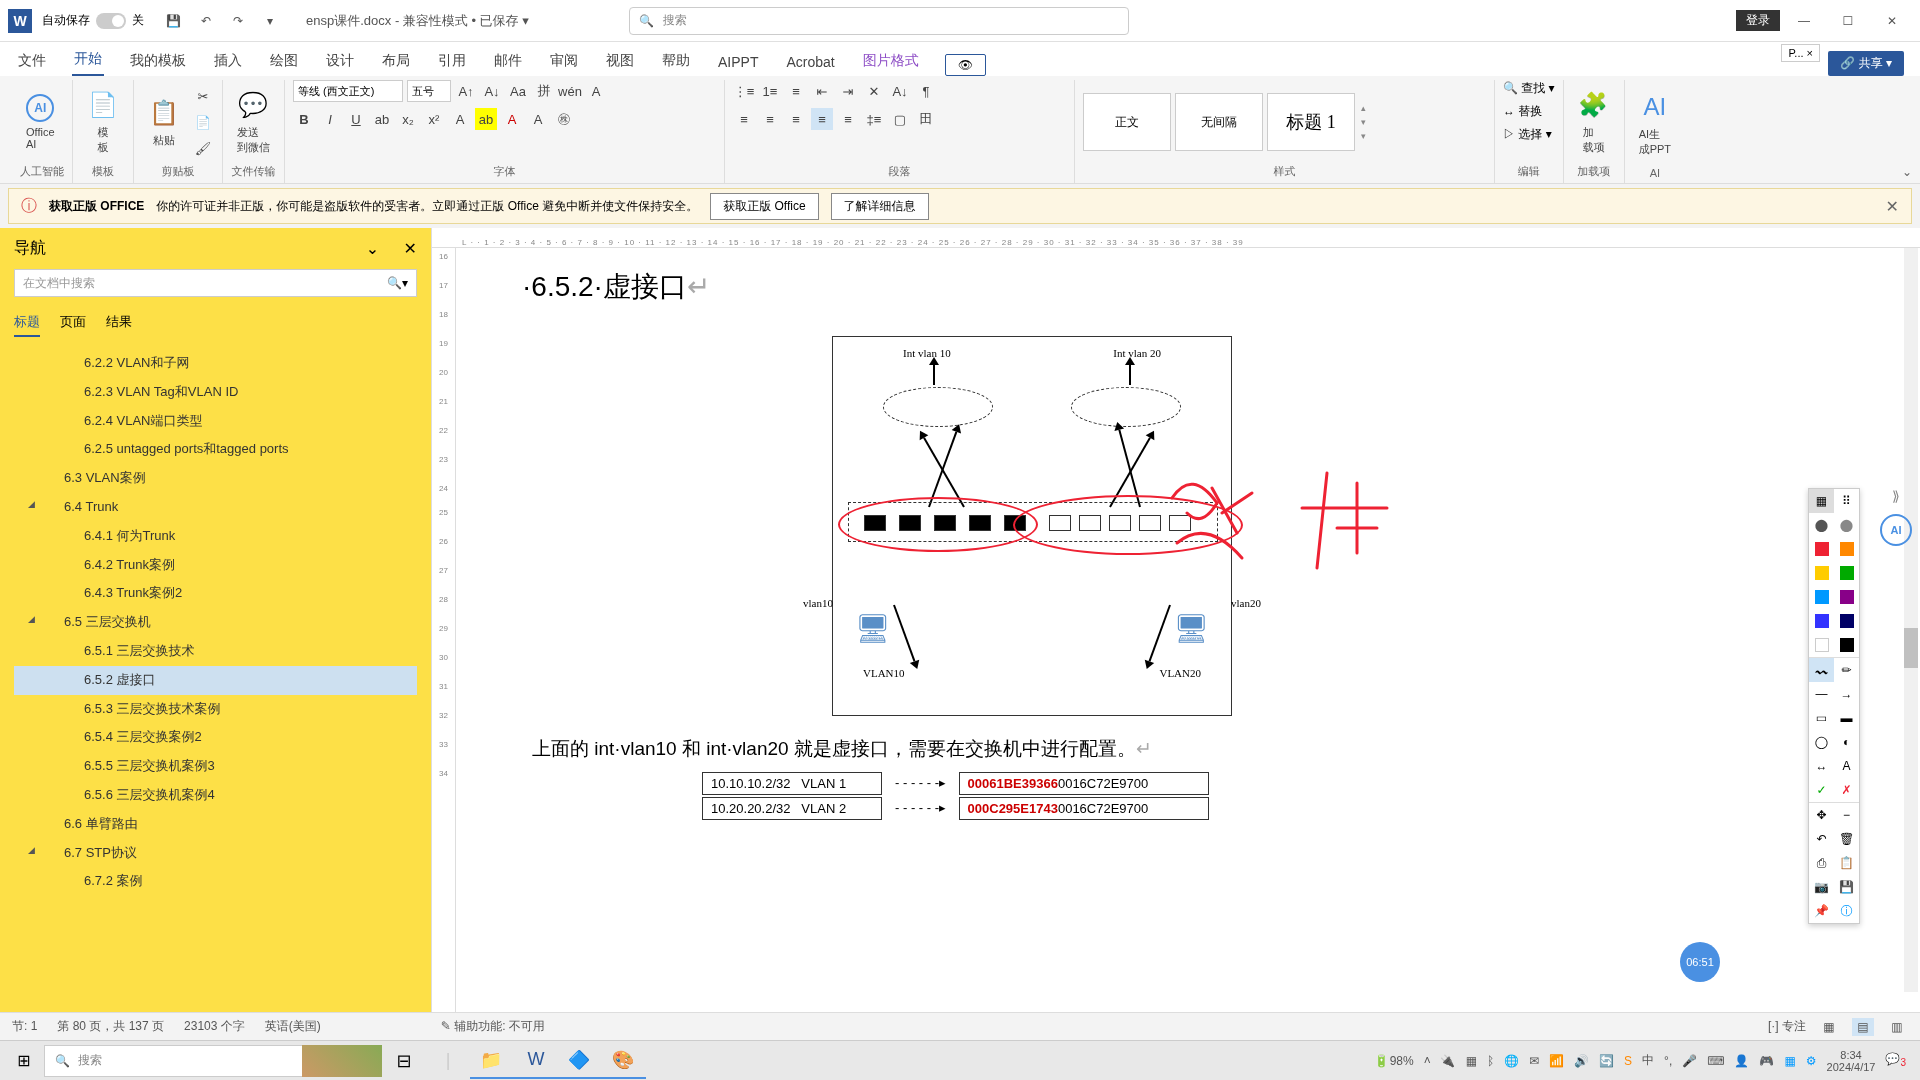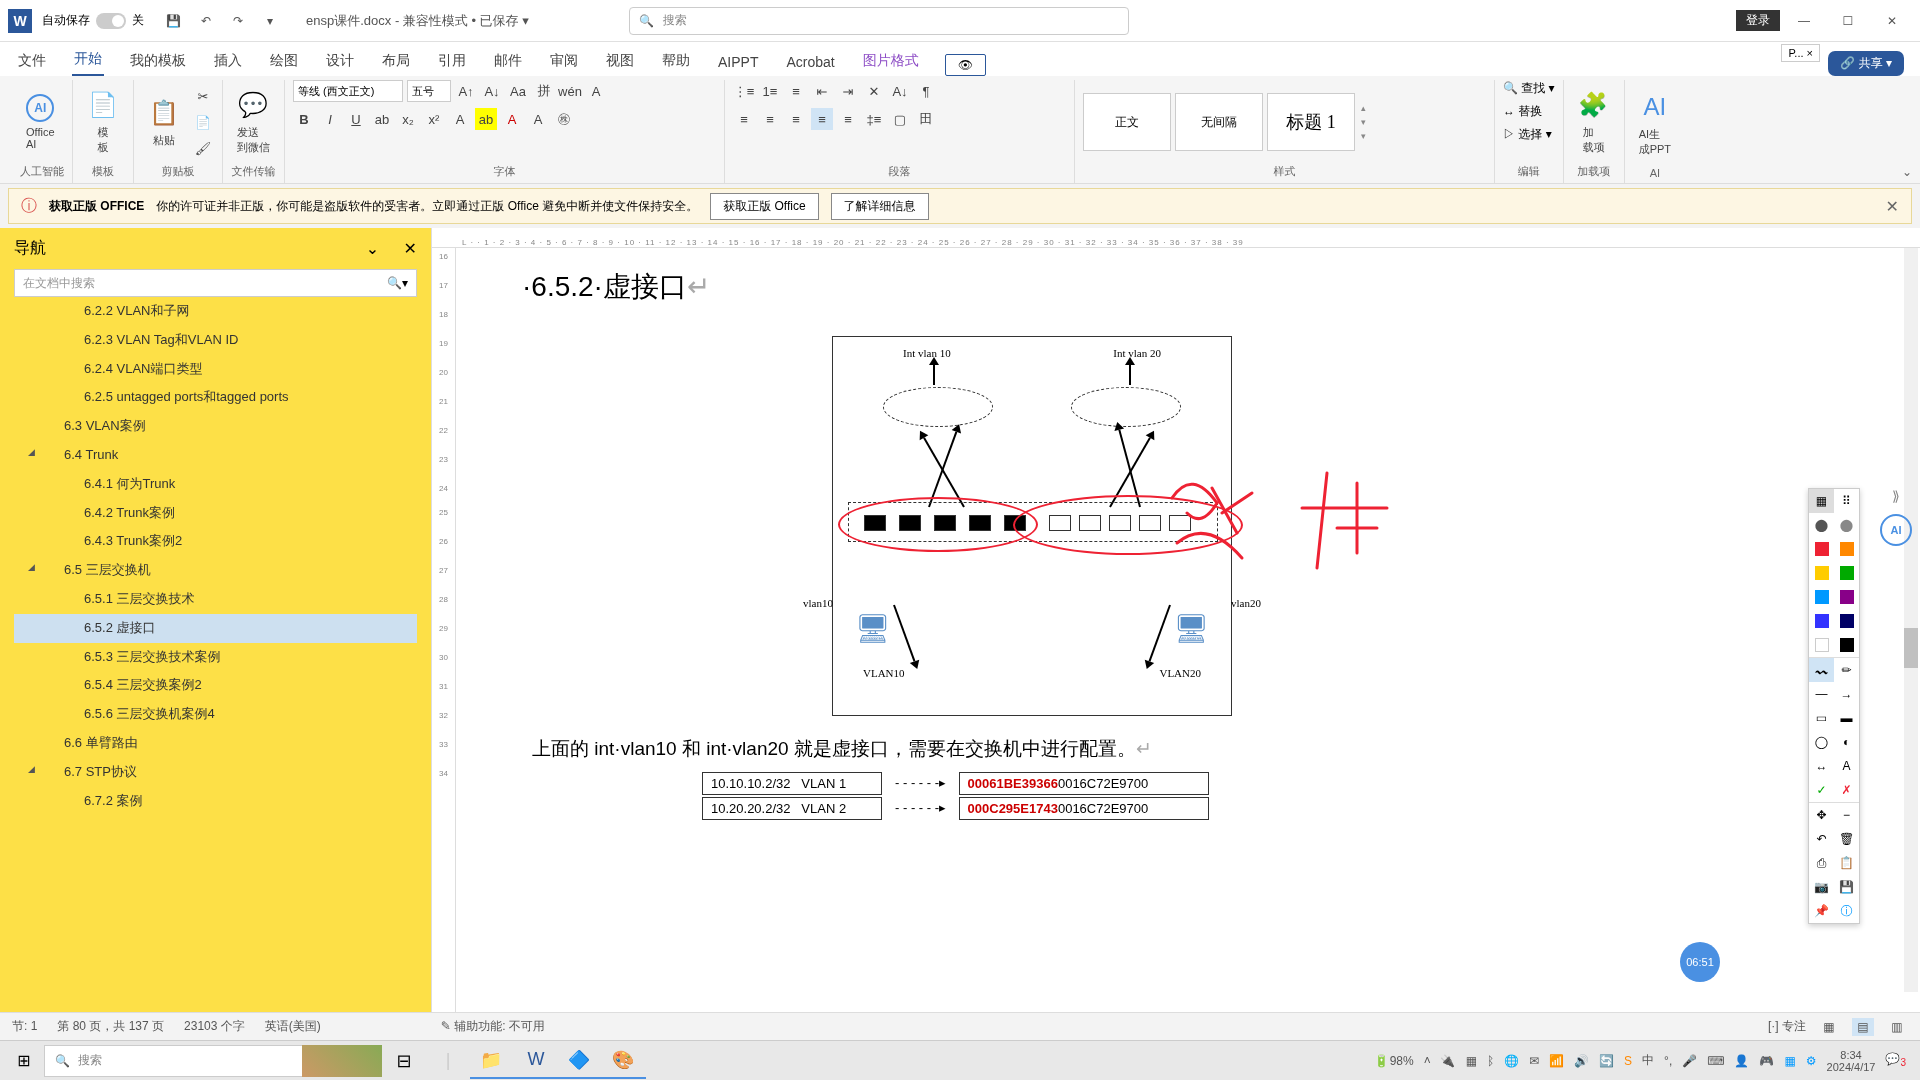--- a/index.html
+++ b/index.html
@@ -16,21 +16,21 @@
 .titlebar .search-box { margin-left: 100px; width: 500px; height: 28px; border: 1px solid #ccc; border-radius: 4px; display: flex; align-items: center; padding: 0 10px; color: #888; gap: 8px; }
 .titlebar .right { margin-left: auto; display: flex; align-items: center; gap: 4px; }
 .login-btn { background: #333; color: #fff; padding: 2px 10px; font-size: 12px; }
 .win-btn { width: 40px; height: 30px; display: flex; align-items: center; justify-content: center; color: #555; }
 
 
 .tabs { height: 34px; background: #fff; display: flex; align-items: flex-end; padding: 0 16px; gap: 24px; font-size: 14px; }
 .tab { padding: 6px 2px; color: #444; cursor: pointer; }
 .tab.active { border-bottom: 2px solid #2b579a; color: #2b579a; }
 .tab.contextual { color: #8e4ec6; }
-.share-btn { margin-left: auto; background: #2b579a; color: #fff; padding: 4px 12px; font-size: 12px; border-radius: 7px; }
+.share-btn { margin-left: auto; background: #2b579a; color: #fff; padding: 4px 12px; font-size: 12px; border-radius: 2px; }
 .eye-btn { border: 1px solid #2b579a; padding: 3px 12px; font-size: 12px; border-radius: 2px; margin-right: 6px; }
 
 
 .ribbon { height: 108px; background: #f5f5f5; border-bottom: 1px solid #ddd; display: flex; padding: 4px 12px 0; position: relative; }
 .ribbon-group { border-right: 1px solid #ddd; padding: 0 8px; display: flex; flex-direction: column; height: 100%; }
 .ribbon-group-label { text-align: center; font-size: 11px; color: #666; margin-top: auto; padding-bottom: 4px; }
 .ribbon-content { display: flex; gap: 6px; flex: 1; align-items: center; }
 .big-btn { display: flex; flex-direction: column; align-items: center; gap: 4px; padding: 4px 6px; font-size: 11px; color: #444; }
 .big-btn .icon { width: 32px; height: 32px; display: flex; align-items: center; justify-content: center; font-size: 24px; }
 .ribbon-row { display: flex; gap: 4px; align-items: center; }
@@ -337,35 +337,41 @@
       <span>导航</span>
       <span>
         <span style="margin-right:20px">⌄</span>
         <span>✕</span>
       </span>
     </div>
     <div class="nav-search">
       <span style="color:#999">在文档中搜索</span>
       <span>🔍▾</span>
     </div>
+    <div class="nav-tabs">
+      <span class="nav-tab active">标题</span>
+      <span class="nav-tab">页面</span>
+      <span class="nav-tab">结果</span>
+    </div>
     <div class="nav-tree" id="nav-tree">
         <div class="tree-item level-3">6.2.2 VLAN和子网</div>
         <div class="tree-item level-3">6.2.3 VLAN Tag和VLAN ID</div>
         <div class="tree-item level-3">6.2.4 VLAN端口类型</div>
         <div class="tree-item level-3">6.2.5 untagged ports和tagged ports</div>
         <div class="tree-item level-2">6.3 VLAN案例</div>
         <div class="tree-item level-2"><span class="tree-caret">◢</span>6.4 Trunk</div>
         <div class="tree-item level-3">6.4.1 何为Trunk</div>
         <div class="tree-item level-3">6.4.2 Trunk案例</div>
         <div class="tree-item level-3">6.4.3 Trunk案例2</div>
         <div class="tree-item level-2"><span class="tree-caret">◢</span>6.5 三层交换机</div>
         <div class="tree-item level-3">6.5.1 三层交换技术</div>
         <div class="tree-item level-3 selected">6.5.2 虚接口</div>
         <div class="tree-item level-3">6.5.3 三层交换技术案例</div>
         <div class="tree-item level-3">6.5.4 三层交换案例2</div>
+        <div class="tree-item level-3">6.5.5 三层交换机案例3</div>
         <div class="tree-item level-3">6.5.6 三层交换机案例4</div>
         <div class="tree-item level-2">6.6 单臂路由</div>
         <div class="tree-item level-2"><span class="tree-caret">◢</span>6.7 STP协议</div>
         <div class="tree-item level-3">6.7.2 案例</div>
       </div>
   </div>
 
   <div class="doc-area">
     <div class="ruler-h">L · · 1 · 2 · 3 · 4 · 5 · 6 · 7 · 8 · 9 · 10 · 11 · 12 · 13 · 14 · 15 · 16 · 17 · 18 · 19 · 20 · 21 · 22 · 23 · 24 · 25 · 26 · 27 · 28 · 29 · 30 · 31 · 32 · 33 · 34 · 35 · 36 · 37 · 38 · 39</div>
     <div class="ruler-v">

